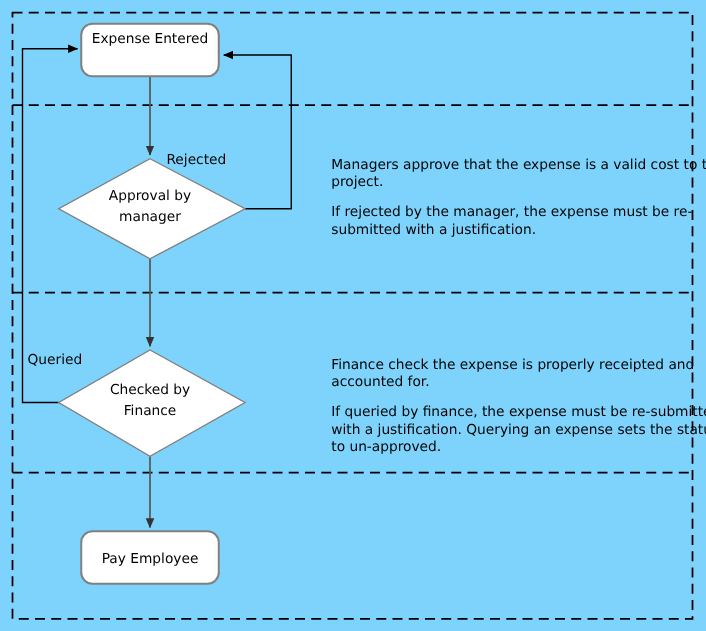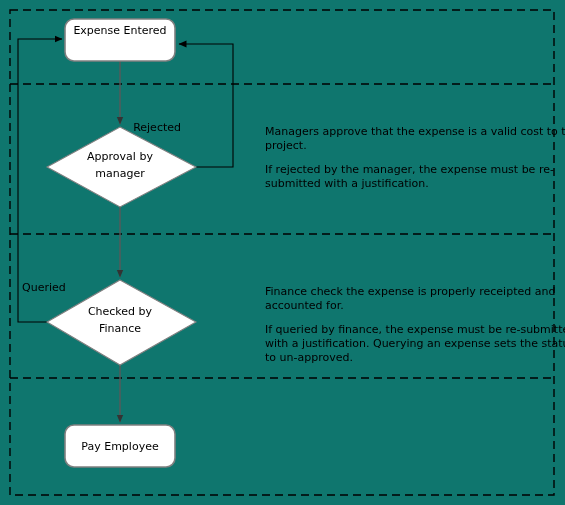--- a/index.html
+++ b/index.html
@@ -8,21 +8,21 @@
     padding: 0;
     background: #ffffff;
   }
   body {
     font-family: "DejaVu Sans", "Liberation Sans", sans-serif;
   }
   #diagram-root {
     position: relative;
     width: 565px;
     height: 505px;
-    background: #0f766e;
+    background: #7dd3fc;
     overflow: hidden;
   }
   #flow-svg {
     position: absolute;
     left: 0;
     top: 0;
     width: 565px;
     height: 505px;
   }
   .node-label {

